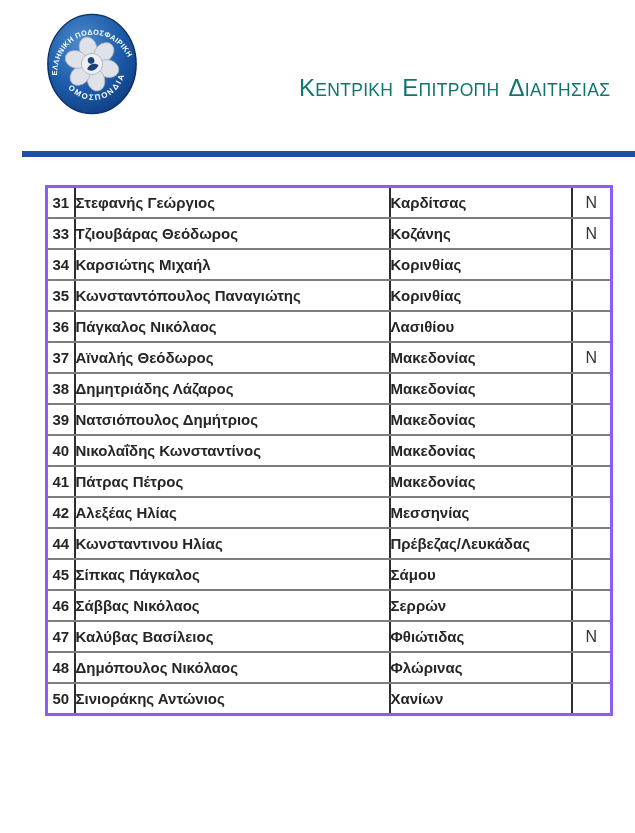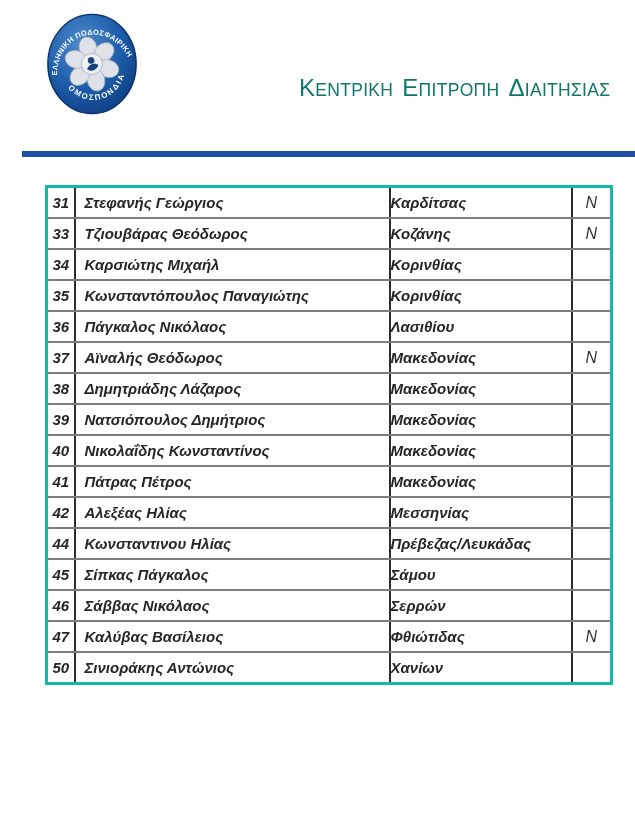--- a/index.html
+++ b/index.html
@@ -30,39 +30,38 @@
     position: absolute; left: 22px; top: 151px;
     width: 613px; height: 6px;
     background: #1e4fa5;
   }
 
   
   table.ref-table {
     position: absolute; left: 45px; top: 185px;
     width: 565px;
     border-collapse: collapse; table-layout: fixed;
-    border: 3px solid #14b8a6;
-    font-style: italic;
+    border: 3px solid #8b5cf6;
   }
   .ref-table td {
     border-left: 2px solid #2d2d2d;
     border-right: 2px solid #2d2d2d;
     border-top: 2px solid #7d7d7d;
     border-bottom: 2px solid #7d7d7d;
     height: 29px; line-height: 29px;
     padding: 0;
     font-size: 15px; font-weight: bold; color: #262626;
     overflow: hidden; white-space: nowrap;
   }
   .ref-table col.c1 { width: 28px; }
   .ref-table col.c2 { width: 315px; }
   .ref-table col.c3 { width: 182px; }
   .ref-table col.c4 { width: 40px; }
   .ref-table td.num    { text-align: center; }
-  .ref-table td.name   { padding-left: 9px; }
+  .ref-table td.name   { }
   .ref-table td.region { padding-left: 0; }
   .ref-table td.flag   { text-align: center; font-weight: normal; font-size: 16px; color: #333333; }
 </style>
 </head>
 <body>
 
 <div class="logo-wrap">
   <svg width="92" height="104" viewBox="0 0 100 112">
     <defs>
       <radialGradient id="badgeGrad" cx="38%" cy="30%" r="80%">
@@ -196,19 +195,25 @@
       <td class="region">Σερρών</td>
       <td class="flag"></td>
     </tr>
     <tr>
       <td class="num">47</td>
       <td class="name">Καλύβας Βασίλειος</td>
       <td class="region">Φθιώτιδας</td>
       <td class="flag">Ν</td>
     </tr>
     <tr>
+      <td class="num">48</td>
+      <td class="name">Δημόπουλος Νικόλαος</td>
+      <td class="region">Φλώρινας</td>
+      <td class="flag"></td>
+    </tr>
+    <tr>
       <td class="num">50</td>
       <td class="name">Σινιοράκης Αντώνιος</td>
       <td class="region">Χανίων</td>
       <td class="flag"></td>
     </tr>
   </tbody>
 </table>
 
 </body></html>

